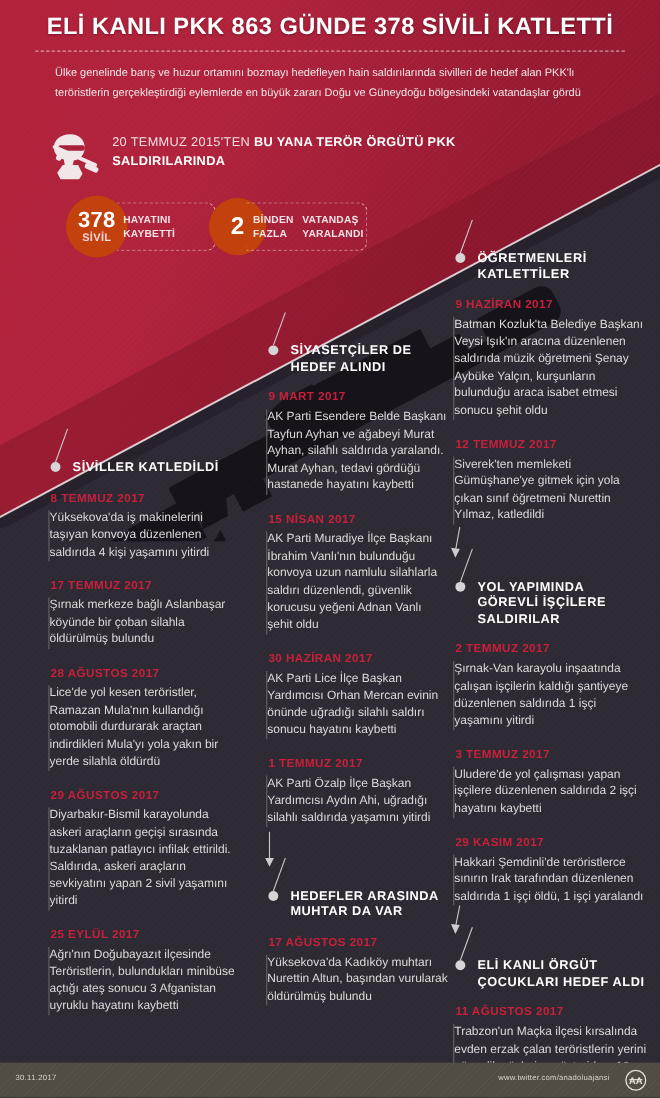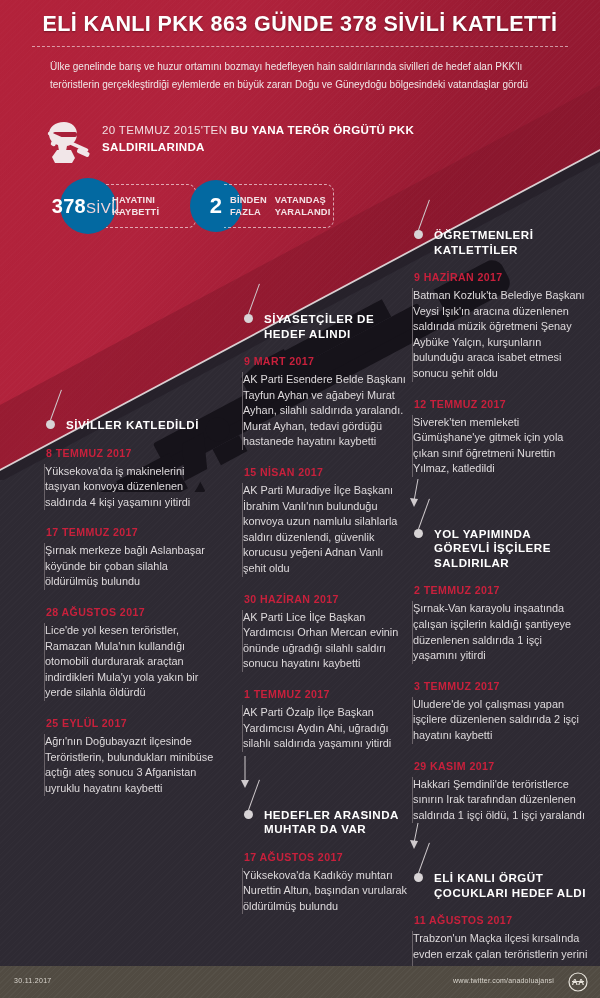--- a/index.html
+++ b/index.html
@@ -88,26 +88,26 @@
     position:absolute; left:58px; top:3px; width:330px;
     font-size:11.6px; line-height:17px; letter-spacing:.3px;
     color:#f1dfe2;
   }
   .kicker-text b{ color:#ffffff; }
 
   
   .stat{ position:absolute; height:56px; }
   .stat .disc{
     position:absolute; left:0; top:0; width:56px; height:56px;
-    border-radius:50%; background:#0369a1;
-    display:flex; align-items:center; justify-content:center;
+    border-radius:50%; background:#c2410c;
+    display:flex; flex-direction:column; align-items:center; justify-content:center;
     line-height:1;
   }
   .stat .big{ font-size:20px; font-weight:bold; color:#fff; letter-spacing:.3px;}
-  .stat .small{ font-size:15px; font-weight:normal; color:#f3d6dc; margin-top:2px; letter-spacing:.3px;}
+  .stat .small{ font-size:10px; font-weight:bold; color:#f3d6dc; margin-top:2px; letter-spacing:.3px;}
   .stat .dashbox{
     position:absolute; top:6px; height:44px;
     border:1px dashed rgba(255,255,255,.6); border-left:none;
     border-radius:0 8px 8px 0;
     display:flex; align-items:center; padding:0 9px 0 6px;
   }
   .stat .dl{ font-size:9.3px; font-weight:bold; line-height:12px; color:#f4e3e6; letter-spacing:.2px;}
   .stat .dl2{ font-size:9.3px; font-weight:bold; line-height:12px; color:#f4e3e6; margin-left:8px; letter-spacing:.2px;}
 
   #stat1{ left:60px; top:178px; }
@@ -272,20 +272,24 @@
     </div>
     <div class="entry">
       <div class="date">17 TEMMUZ 2017</div>
       <div class="body">Şırnak merkeze bağlı Aslanbaşar köyünde bir çoban silahla öldürülmüş bulundu</div>
     </div>
     <div class="entry">
       <div class="date">28 AĞUSTOS 2017</div>
       <div class="body">Lice'de yol kesen teröristler, Ramazan Mula'nın kullandığı otomobili durdurarak araçtan indirdikleri Mula'yı yola yakın bir yerde silahla öldürdü</div>
     </div>
     <div class="entry">
+      <div class="date">29 AĞUSTOS 2017</div>
+      <div class="body">Diyarbakır-Bismil karayolunda askeri araçların geçişi sırasında tuzaklanan patlayıcı infilak ettirildi. Saldırıda, askeri araçların sevkiyatını yapan 2 sivil yaşamını yitirdi</div>
+    </div>
+    <div class="entry">
       <div class="date">25 EYLÜL 2017</div>
       <div class="body">Ağrı'nın Doğubayazıt ilçesinde Teröristlerin, bulundukları minibüse açtığı ateş sonucu 3 Afganistan uyruklu hayatını kaybetti</div>
     </div>
   </div>
 
   <div class="col" id="col-mid">
     <div class="sect-head">
       <span class="stem tilt"></span>
       <span class="dot"></span>
       <span>SİYASETÇİLER DE HEDEF ALINDI</span>

